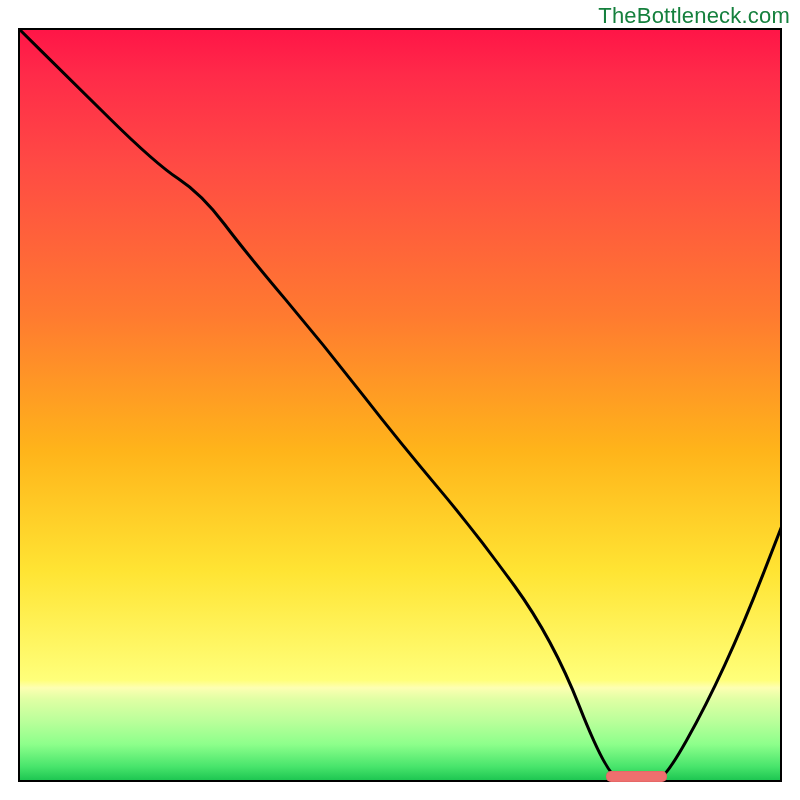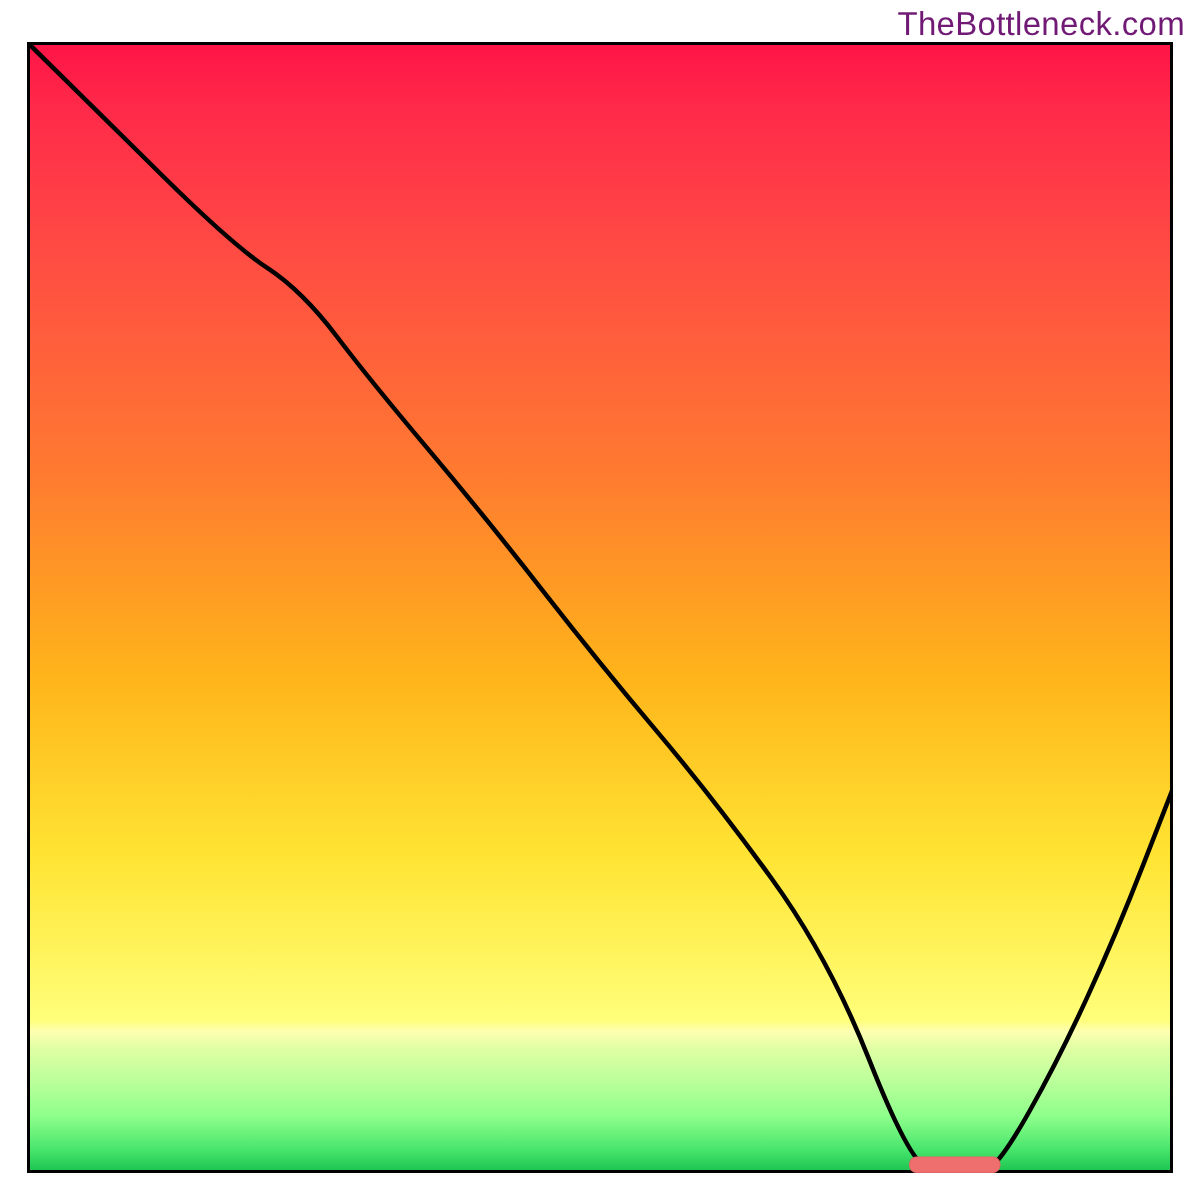--- a/index.html
+++ b/index.html
@@ -13,21 +13,21 @@
   }
   .wrap {
     position: relative;
     width: 800px;
     height: 800px;
   }
   .watermark {
     position: absolute;
     top: 3px;
     right: 10px;
-    color: #701a75;
+    color: #15803d;
     font-size: 22px;
     font-weight: 500;
     letter-spacing: 0.2px;
     z-index: 30;
   }
   .chart-area {
     position: absolute;
     left: 18px;
     top: 28px;
     width: 764px;   

